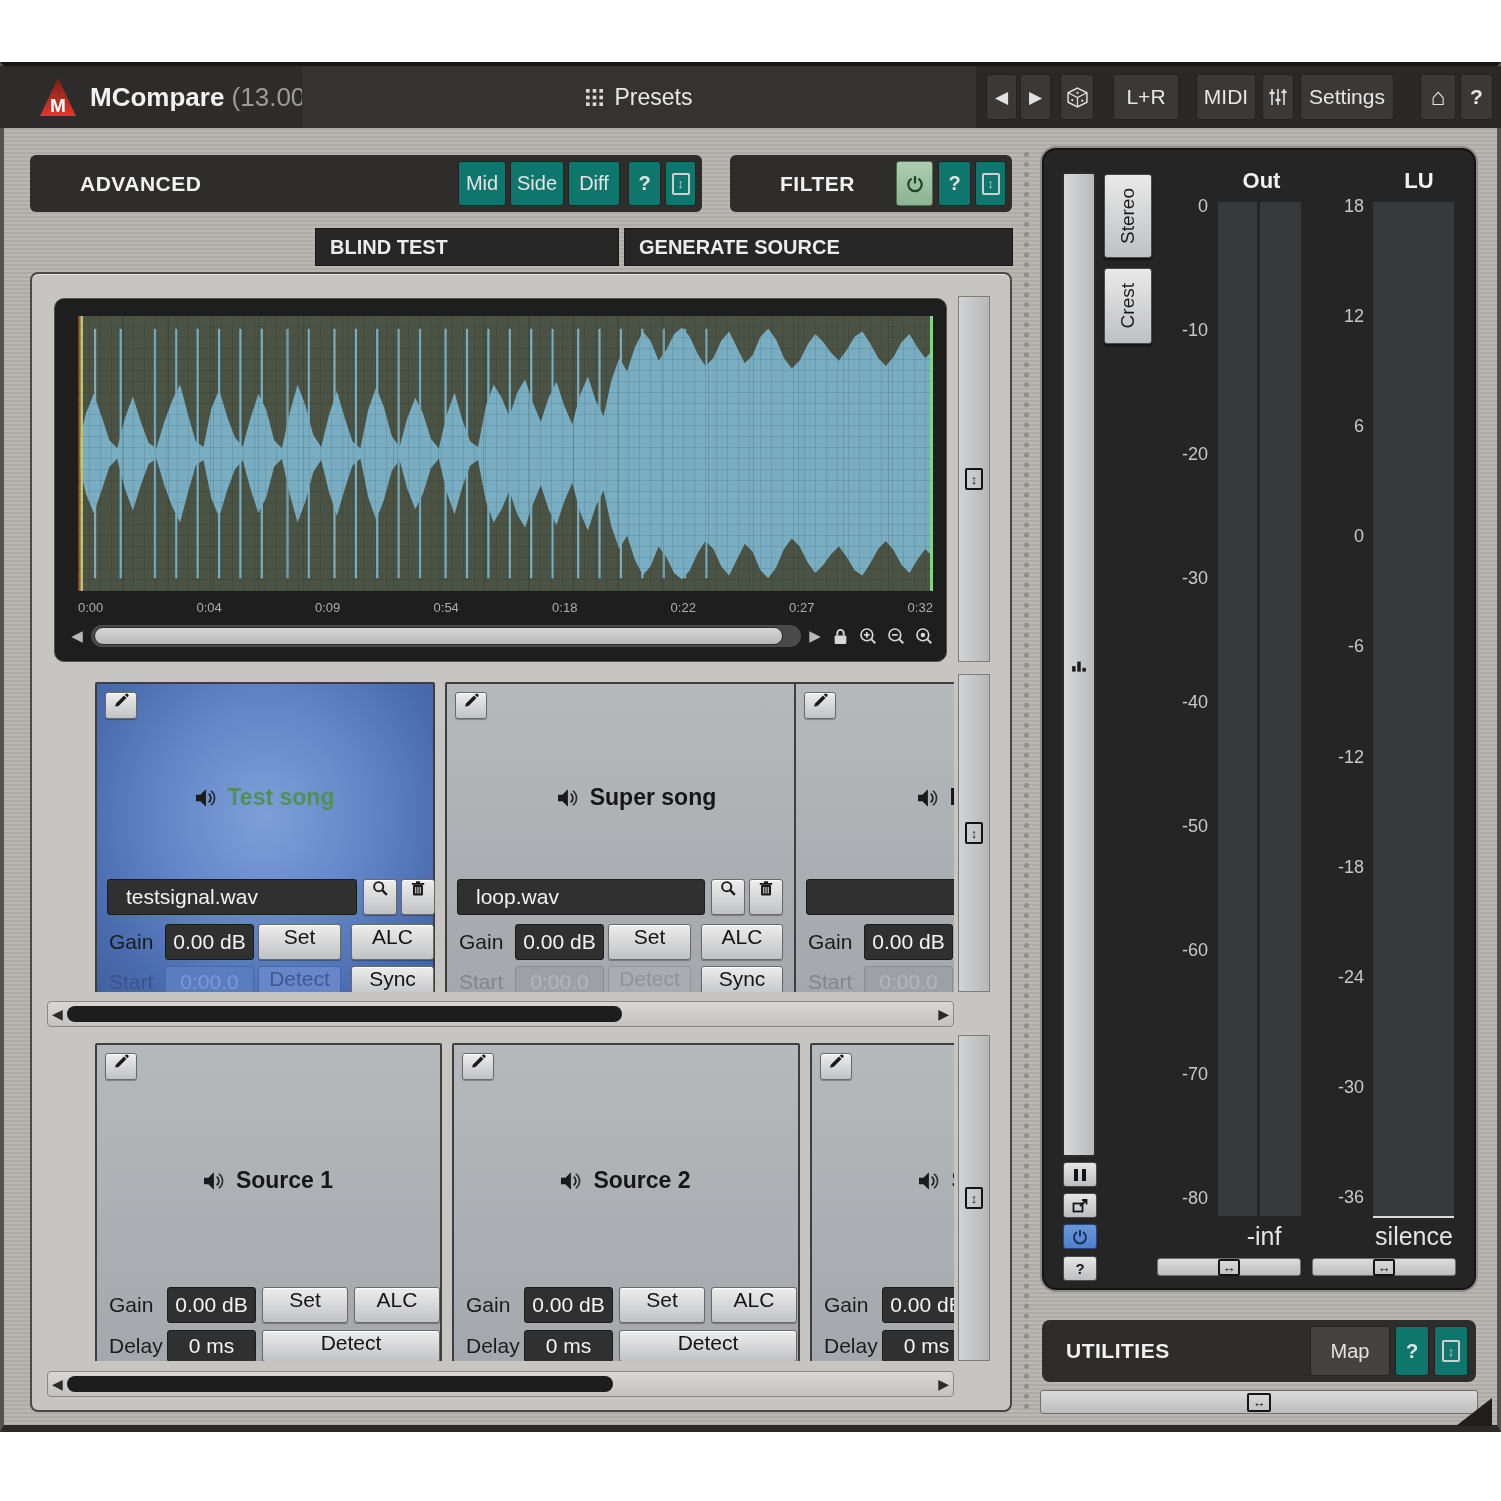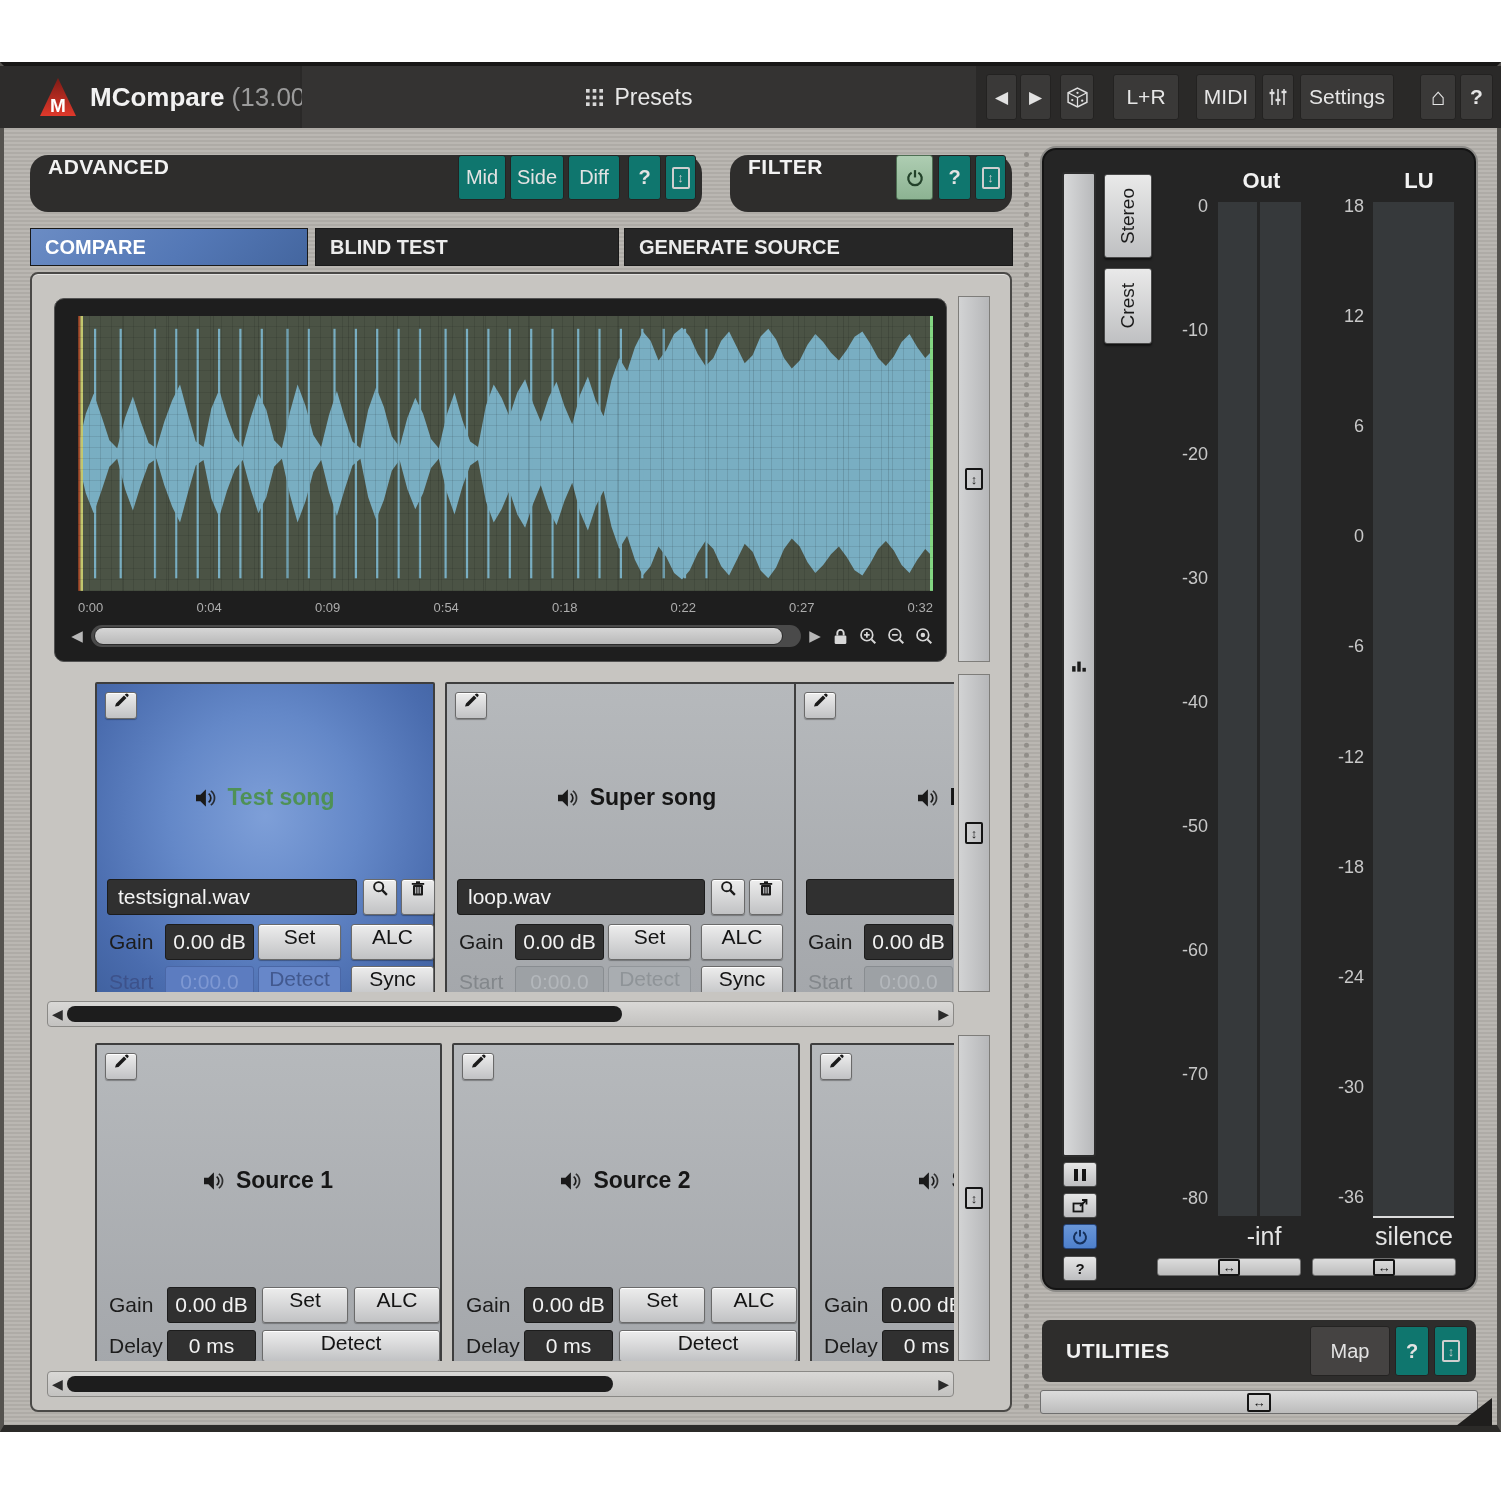--- a/index.html
+++ b/index.html
@@ -10,21 +10,21 @@
   .window{left:0;top:62px;width:1501px;height:1370px;background:repeating-linear-gradient(180deg,#bab7b2 0px,#bab7b2 2px,#aeaba6 2px,#aeaba6 4px);border-top:4px solid #181716;border-bottom:7px solid #2b2a28;box-sizing:border-box;border-left:4px solid #55534f;border-right:4px solid #55534f;}
   
   .titlebar{left:0;top:66px;width:1501px;height:62px;background:#2a2928;}
   .tb-seg-left{left:0;top:0;width:300px;height:62px;background:#2d2c2b;display:flex;align-items:center;}
   .tb-title{color:#f2f2f2;font-size:26px;font-weight:bold;margin-left:18px;white-space:nowrap;}
   .tb-version{color:#9b9b9b;font-weight:normal;}
   .tb-presets{left:302px;top:0;width:674px;height:62px;background:#343332;display:flex;align-items:center;justify-content:center;gap:12px;color:#e8e8e8;font-size:23px;cursor:pointer;}
   .tb-btn{top:8px;height:46px;background:#3a3938;border:1px solid #232221;border-radius:3px;color:#e6e6e6;display:flex;align-items:center;justify-content:center;font-size:21px;box-sizing:border-box;cursor:pointer;}
   .tb-glyph{font-size:17px;color:#e2e2e2;}
   
-  .secbar{background:#2e2d2c;border-radius:18px;display:flex;box-sizing:border-box;}
+  .secbar{background:#2e2d2c;border-radius:6px;display:flex;align-items:center;box-sizing:border-box;padding-left:32px;}
   .sec-title{color:#f2f2f2;font-size:21px;font-weight:bold;letter-spacing:.5px;margin-left:18px;}
   .btnD{background:#0f766e;border:1px solid #242322;border-radius:3px;color:#e3e3e3;display:flex;align-items:center;justify-content:center;font-size:20px;box-sizing:border-box;cursor:pointer;}
   .icon-box{display:inline-flex;align-items:center;justify-content:center;border:2px solid #cfcfcf;color:#cfcfcf;width:14px;height:18px;font-size:13px;border-radius:2px;line-height:1;}
   .icon-box.dark{border-color:#141414;color:#141414;background:rgba(255,255,255,.06);}
   .pwr-on{background:linear-gradient(#aecdb2,#8cb392)!important;border-color:#4e6e53!important;}
   
   .tab{top:228px;height:38px;display:flex;align-items:center;justify-content:flex-start;padding-left:14px;box-sizing:border-box;font-size:20px;font-weight:bold;color:#ececec;background:#262626;border:1px solid #191919;cursor:pointer;}
   .tab.active{background:linear-gradient(135deg,#6b8cc4 0%,#5478b6 55%,#44669f 100%);color:#ffffff;}
   
   .compare-panel{left:30px;top:272px;width:982px;height:1140px;background:#c7c5c1;border:2px solid #4a4947;border-radius:8px;box-sizing:border-box;box-shadow:inset 0 1px 0 rgba(255,255,255,.5);}
@@ -41,21 +41,21 @@
   .wf-ico{width:22px;height:22px;display:flex;align-items:center;justify-content:center;color:#d8d8d8;cursor:pointer;}
   
   .src-row{overflow:hidden;}
   .src-panel{position:absolute;top:8px;height:100%;background:linear-gradient(#b6b9bc,#a4a7ab);border:2px solid #3e3e3e;box-sizing:border-box;border-radius:2px;cursor:pointer;margin-left:48px;}
   .src-panel.selected{background:radial-gradient(ellipse at 50% 42%,#7e9fd8 0%,#6488c8 40%,#4a6cae 78%,#40619f 100%);}
   .pencil-btn{left:8px;top:8px;width:32px;height:27px;}
   .src-name{left:0;right:0;display:flex;align-items:center;justify-content:center;gap:10px;font-size:23px;font-weight:bold;color:#161616;white-space:nowrap;}
   .src-name.green{color:#4f9156;}
   .btnL{background:linear-gradient(#ededed,#c1c2c4);border:1px solid #6a6a6a;border-radius:3px;color:#141414;display:flex;align-items:flex-start;justify-content:center;font-size:21px;box-sizing:border-box;box-shadow:inset 0 1px 0 #ffffff,0 1px 1px rgba(0,0,0,.3);cursor:pointer;}
   .fieldD{background:#303030;border:1px solid #1c1c1c;border-radius:3px;color:#f3f3f3;display:flex;align-items:center;justify-content:center;font-size:21px;box-sizing:border-box;}
-  .fieldD.file{justify-content:flex-start;padding-left:10px;}
+  .fieldD.file{justify-content:flex-start;padding-left:18px;}
   .row-label{font-size:21px;color:#1c1c1c;display:flex;align-items:center;}
   .g-dim-label{color:#83878b!important;}
   .g-dim-field{background:#9da1a5!important;border-color:#898d91!important;color:#b3b7bb!important;}
   .g-dim-btn{background:#a9adb1!important;border-color:#92969a!important;color:#8f9498!important;box-shadow:none!important;}
   .b-dim-label{color:#3d528b!important;}
   .b-dim-field{background:#5c7cc0!important;border-color:#4a67a6!important;color:#7e98d2!important;}
   .b-dim-btn{background:#6787c9!important;border-color:#4a67a6!important;color:#42598f!important;box-shadow:none!important;}
   
   .src-scroll{height:26px;background:linear-gradient(#d9d8d6,#c3c2c0);border:1px solid #8a8986;border-radius:4px;display:flex;align-items:center;box-sizing:border-box;padding:0 4px;gap:4px;}
   .ss-arrow{color:#2b2b2b;font-size:14px;cursor:pointer;}
@@ -258,23 +258,20 @@
         </svg>
       </div>
   <div class="btnD" style="width:33px;height:45px;margin-right:4px;font-weight:bold">
         <span>?</span>
       </div>
   <div class="btnD" style="width:31px;height:45px;margin-right:6px">
         <span class="icon-box">↕</span>
       </div>
 </div>
 
-<div class="tab abs active" style="left:30px;width:278px">
-      <span>COMPARE</span>
-    </div>
 <div class="tab abs" style="left:624px;width:389px">
       <span>GENERATE SOURCE</span>
     </div>
 <div class="tab abs" style="left:315px;width:304px">
       <span>BLIND TEST</span>
     </div>
 
 <div class="compare-panel abs">
 
   <div class="wave-frame abs">

